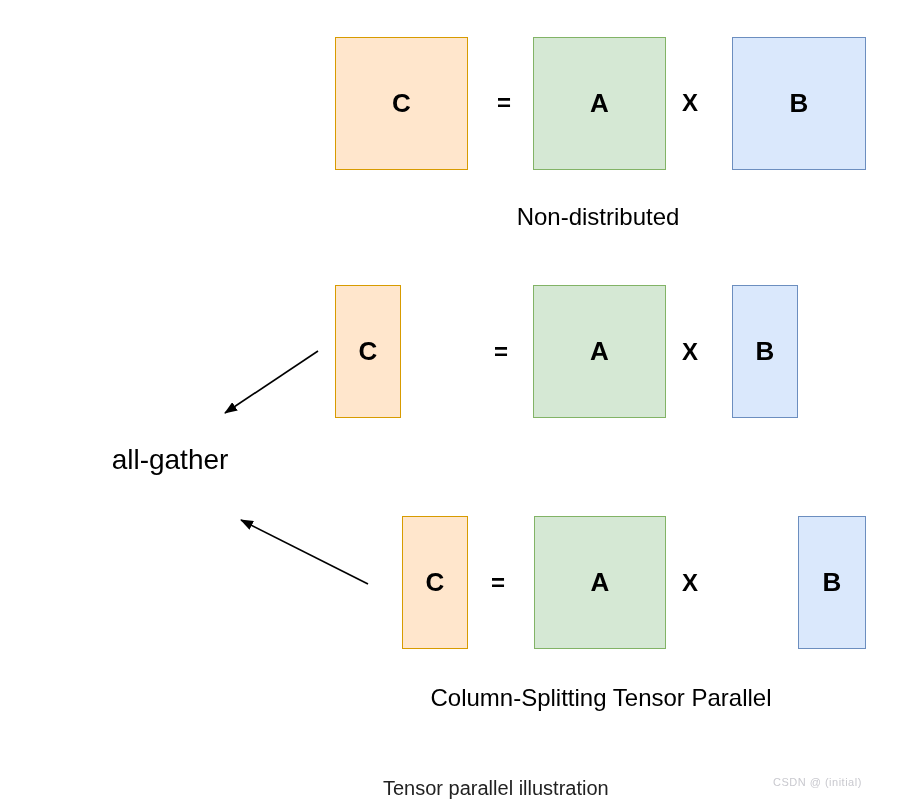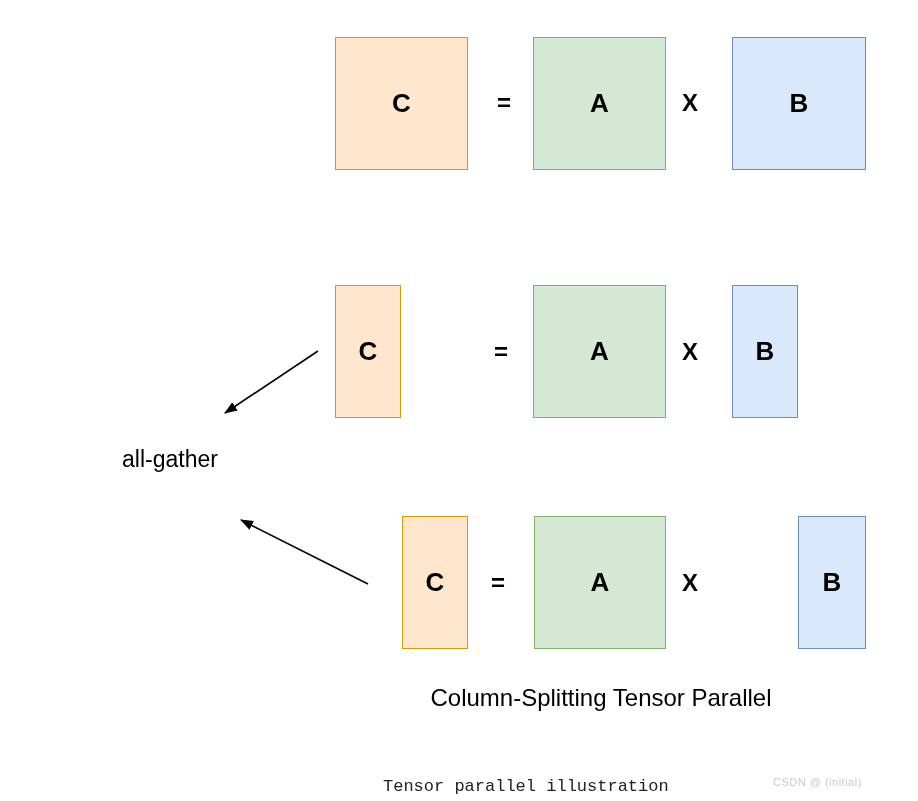--- a/index.html
+++ b/index.html
@@ -48,40 +48,39 @@
   .caption {
     position: absolute;
     transform: translateX(-50%);
     font-size: 24px;
     color: #000000;
     white-space: nowrap;
   }
   .annotation {
     position: absolute;
     transform: translateX(-50%);
-    font-size: 23px;
+    font-size: 28px;
     line-height: 33px;
     text-align: center;
     color: #000000;
     white-space: nowrap;
   }
   #arrow-layer {
     position: absolute;
     left: 0;
     top: 0;
     width: 918px;
     height: 801px;
     pointer-events: none;
   }
   .footer-caption {
     position: absolute;
-    font-size: 17px;
+    font-size: 20px;
     color: var(--footer-text, #222222);
     white-space: nowrap;
-    font-family: Liberation Mono, monospace;
   }
   .watermark {
     position: absolute;
     font-size: 11px;
     letter-spacing: 0.5px;
     color: var(--watermark, #C9C9CF);
     white-space: nowrap;
   }
 </style>
 </head>
@@ -93,20 +92,21 @@
     <span>C</span>
   </div>
   <div class="op" style="left:504px; top:103px;">=</div>
   <div class="box a-box" style="left:533px; top:37px; width:133px; height:133px;">
     <span>A</span>
   </div>
   <div class="op" style="left:690px; top:103px;">X</div>
   <div class="box b-box" style="left:732px; top:37px; width:134px; height:133px;">
     <span>B</span>
   </div>
+  <div class="caption" style="left:598px; top:203px;">Non-distributed</div>
 
   <div class="box c-box" style="left:335px; top:285px; width:66px; height:133px;">
     <span>C</span>
   </div>
   <div class="op" style="left:501px; top:352px;">=</div>
   <div class="box a-box" style="left:533px; top:285px; width:133px; height:133px;">
     <span>A</span>
   </div>
   <div class="op" style="left:690px; top:352px;">X</div>
   <div class="box b-box" style="left:732px; top:285px; width:66px; height:133px;">

